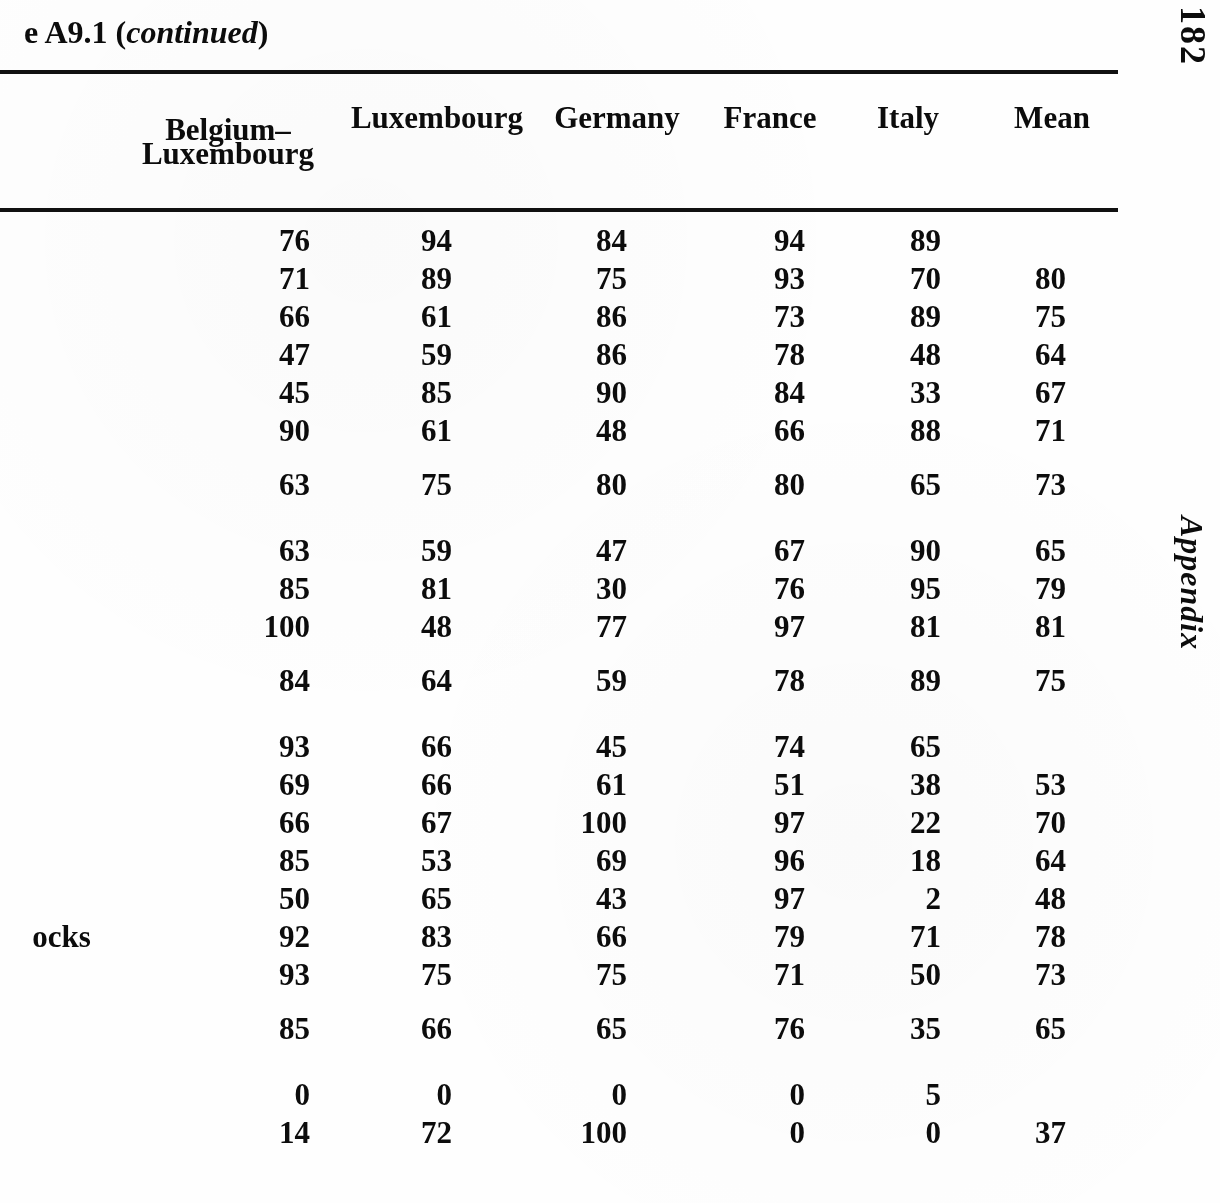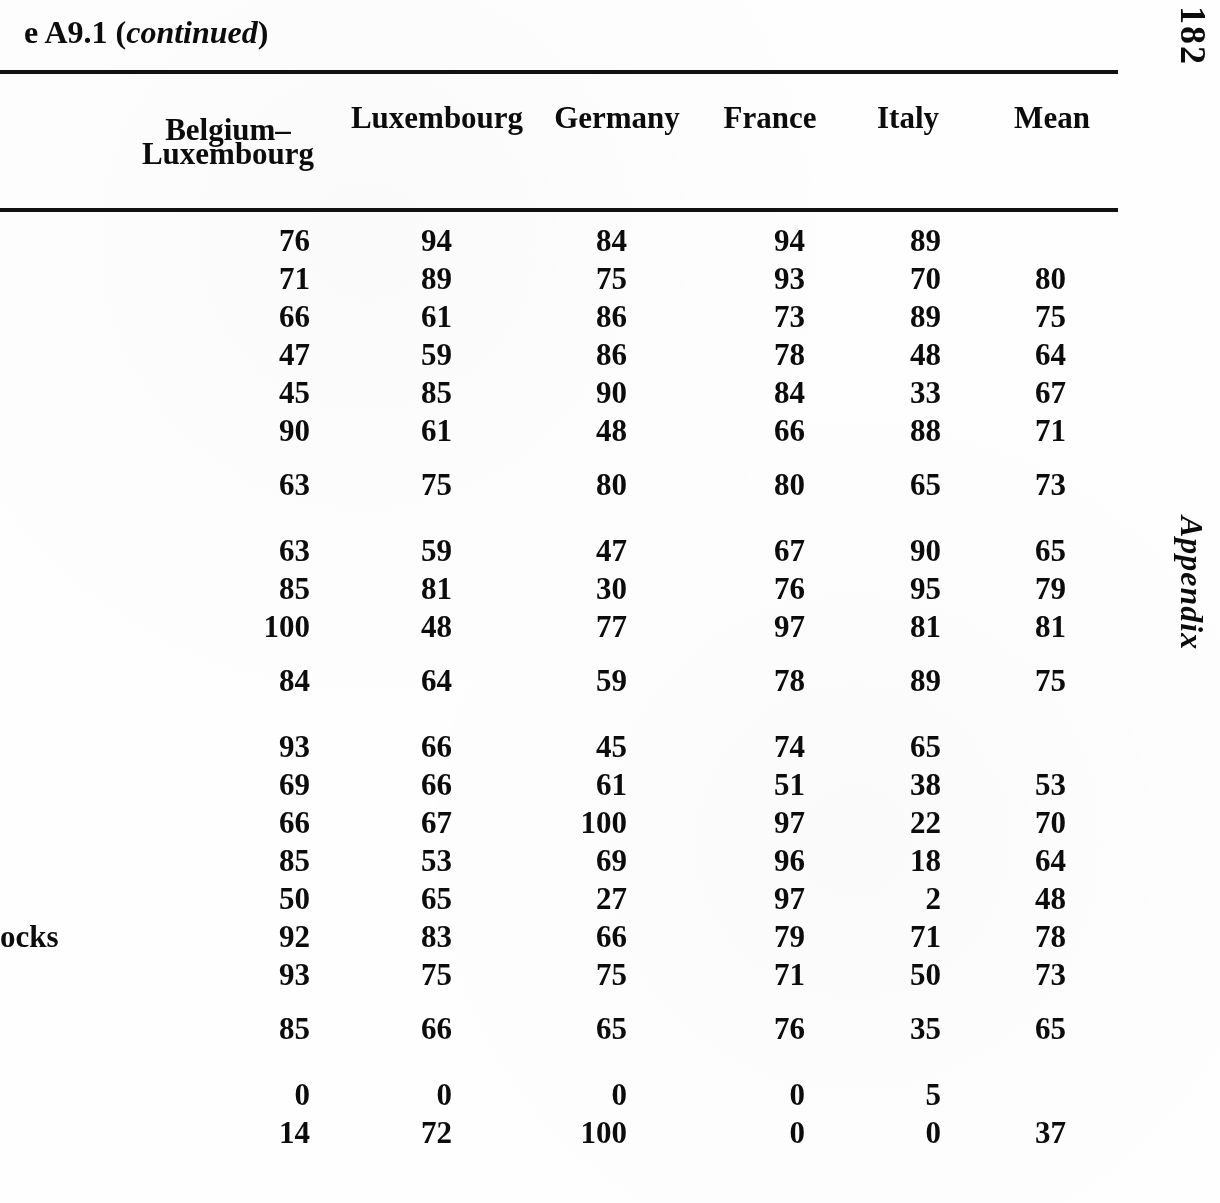--- a/index.html
+++ b/index.html
@@ -61,22 +61,22 @@
     height: 38px;
     line-height: 38px;
   }
   .cell {
     font-size: 31px;
     font-weight: 700;
     white-space: nowrap;
   }
   .cell.num { text-align: right; }
   .cell.label {
-    text-align: left;
-    padding-left: 0;
+    text-align: center;
+    padding-left: 8px;
   }
   .group:not(:first-child) { margin-top: 28px; }
   .summary-row { margin-top: 16px; }
   .page-number {
     position: absolute;
     top: 6px;
     right: 6px;
     writing-mode: vertical-rl;
     font-size: 36px;
     font-weight: 700;
@@ -254,21 +254,21 @@
           <div class="cell num">53</div>
           <div class="cell num">69</div>
           <div class="cell num">96</div>
           <div class="cell num">18</div>
           <div class="cell num">64</div>
         </div>
         <div class="row">
           <div class="cell label"></div>
           <div class="cell num">50</div>
           <div class="cell num">65</div>
-          <div class="cell num">27</div>
+          <div class="cell num">43</div>
           <div class="cell num">97</div>
           <div class="cell num">2</div>
           <div class="cell num">48</div>
         </div>
         <div class="row">
           <div class="cell label">ocks</div>
           <div class="cell num">92</div>
           <div class="cell num">83</div>
           <div class="cell num">66</div>
           <div class="cell num">79</div>

